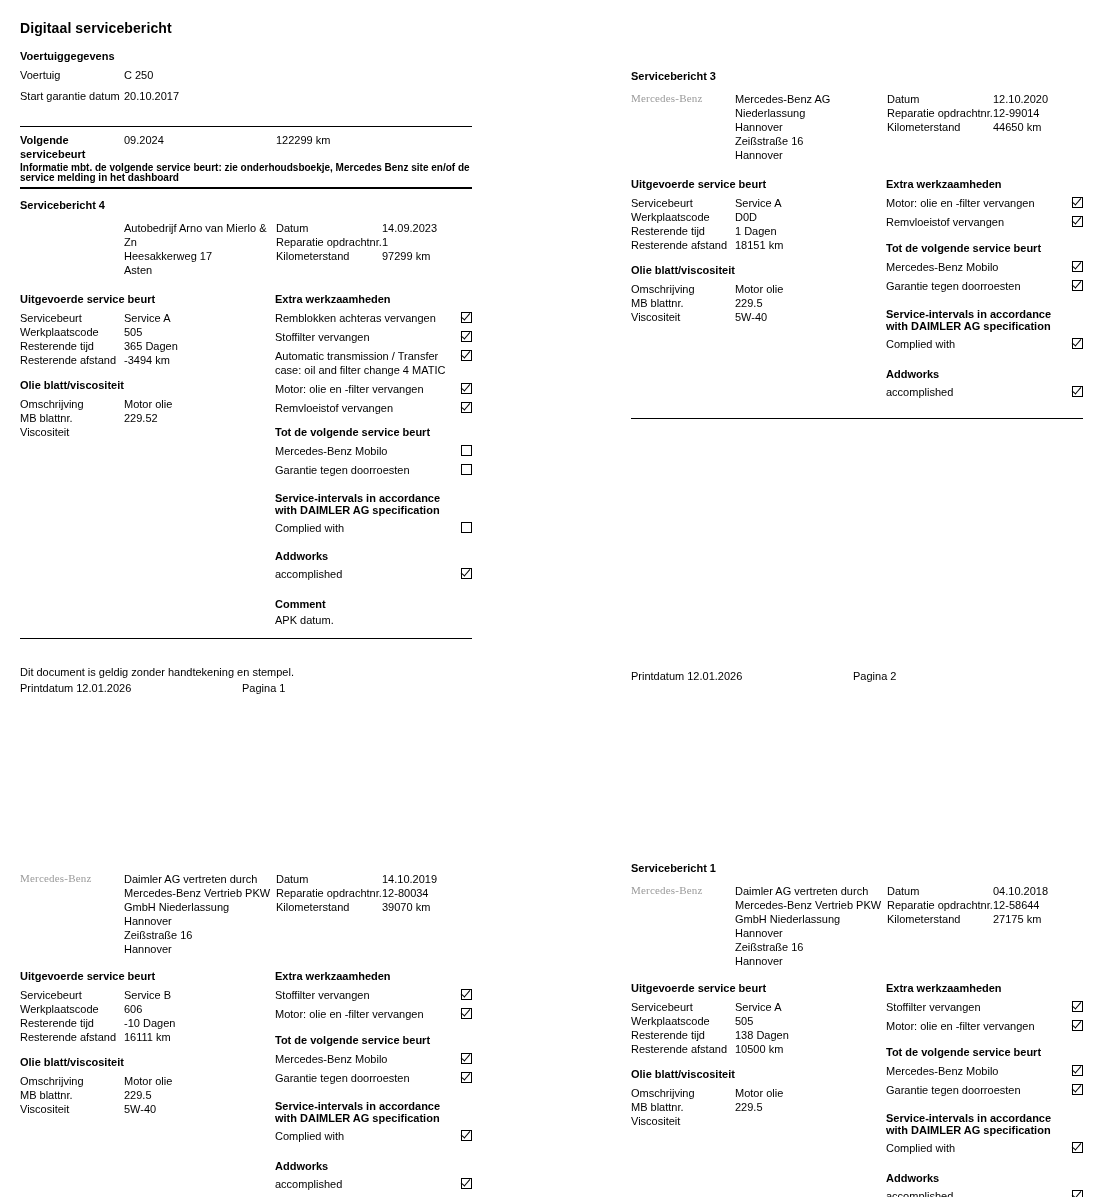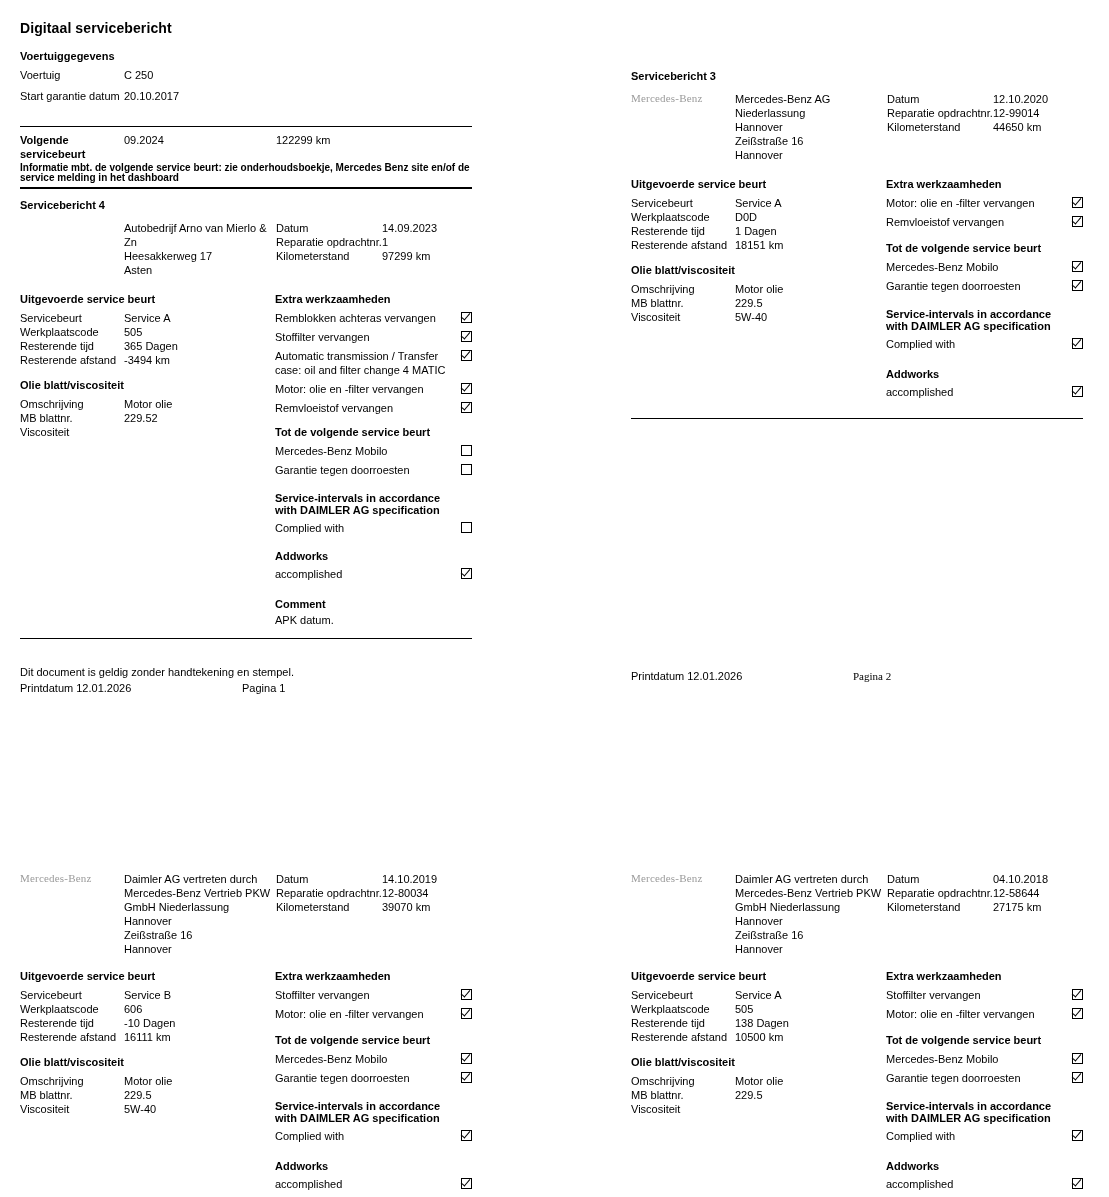--- a/index.html
+++ b/index.html
@@ -385,21 +385,21 @@
     </div>
   </div>
 
   <div style="height:14px;"></div>
   <hr class="hr">
 </div>
 
 <div class="page" style="left:631px; top:670px; width:452px;">
   <div style="display:flex;">
     <div class="foot" style="flex:1 1 auto;">Printdatum 12.01.2026</div>
-    <div class="foot" style="width:230px;font-family:Liberation Serif, serif;">Pagina 2</div>
+    <div class="foot" style="width:230px;">Pagina 2</div>
   </div>
 </div>
 
 <div class="page" style="left:20px; top:862px; width:452px;">
   <div style="height:10px;"></div>
 
   <div class="hdr-3col">
     <div class="hdr-logo"><span class="mb">Mercedes-Benz</span></div>
     <div class="hdr-addr">
       <div>Daimler AG vertreten durch</div>
@@ -502,20 +502,21 @@
       <div class="item">
         <div class="txt">accomplished</div>
         <div class="box"><span class="chk on"></span></div>
       </div>
     </div>
   </div>
 
 </div>
 
 <div class="page" style="left:631px; top:862px; width:452px;">
+  <div class="sec-head">Servicebericht 1</div>
   <div style="height:10px;"></div>
 
   <div class="hdr-3col">
     <div class="hdr-logo"><span class="mb">Mercedes-Benz</span></div>
     <div class="hdr-addr">
       <div>Daimler AG vertreten durch</div>
       <div>Mercedes-Benz Vertrieb PKW</div>
       <div>GmbH Niederlassung Hannover</div>
       <div>Zeißstraße 16</div>
       <div>Hannover</div>

